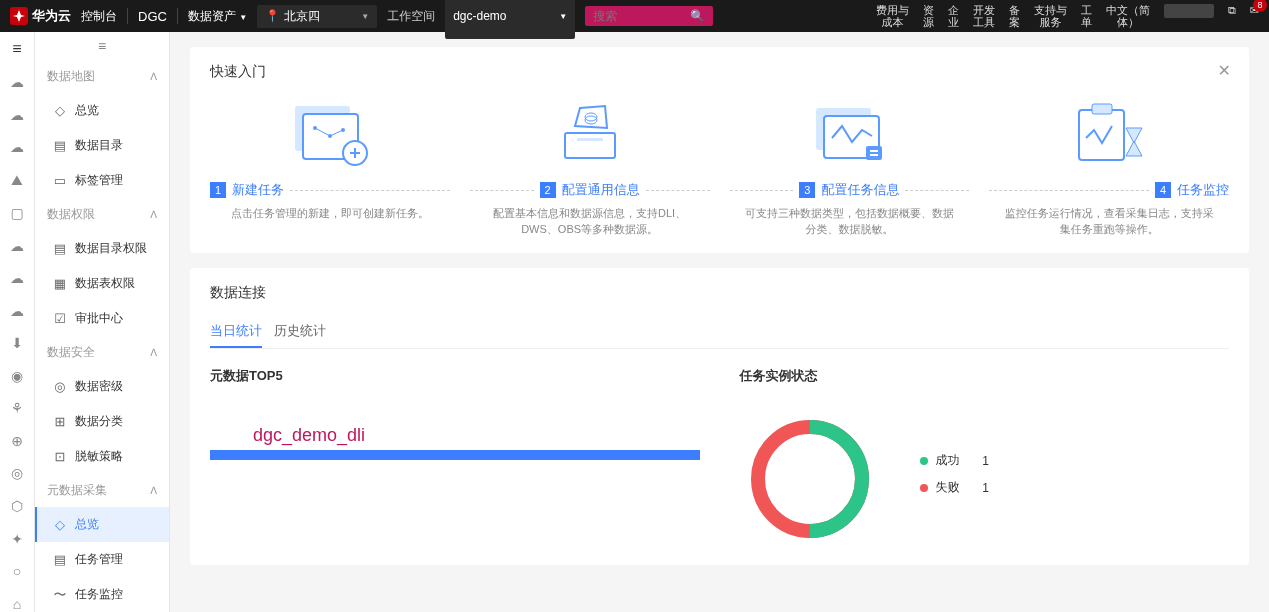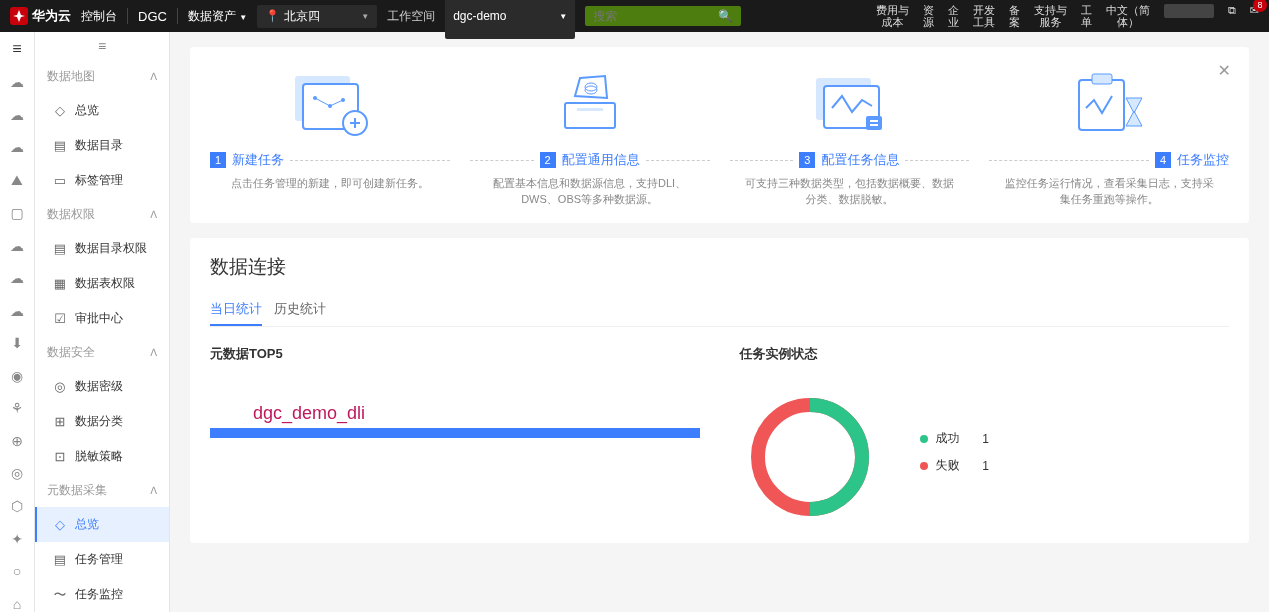--- a/index.html
+++ b/index.html
@@ -9,21 +9,21 @@
 .topbar .logo-icon{width:18px;height:18px;background:#c7000b;border-radius:3px;display:flex;align-items:center;justify-content:center;}
 .topbar .brand{font-weight:bold;font-size:13px;}
 .topbar .divider{width:1px;height:16px;background:#444;}
 .topbar .console{font-size:12px;color:#fff;cursor:pointer;}
 .topbar .dgc{font-weight:normal;font-size:13px;}
 .topbar .asset{font-size:12px;}
 .topbar .dd{display:flex;align-items:center;gap:4px;background:#2b2b2b;padding:3px 8px;border-radius:2px;cursor:pointer;}
 .topbar .dd .tri{font-size:8px;color:#aaa;}
 .topbar .label{color:#ccc;}
 .topbar .workspace{background:#2b2b2b;padding:16px 8px;min-width:130px;display:flex;align-items:center;justify-content:space-between;cursor:pointer;border-radius:2px;}
-.topbar .search{display:flex;align-items:center;background:#4d7c0f;padding:3px 8px;width:156px;border-radius:2px;}
+.topbar .search{display:flex;align-items:center;background:#be185d;padding:3px 8px;width:128px;border-radius:2px;}
 .topbar .search input{background:transparent;border:none;color:#fff;outline:none;width:100%;font-size:12px;}
 .topbar .navlinks{margin-left:auto;display:flex;gap:14px;font-size:11px;line-height:12px;text-align:center;}
 .topbar .navlinks div{cursor:pointer;color:#ddd;}
 .topbar .badge{position:relative;}
 .topbar .badge .dot{position:absolute;top:-6px;right:-8px;background:#c7000b;color:#fff;border-radius:50%;width:14px;height:14px;font-size:9px;display:flex;align-items:center;justify-content:center;}
 .shell{display:flex;height:calc(100vh - 32px);}
 .rail{width:35px;background:#fff;border-right:1px solid #e5e5e5;display:flex;flex-direction:column;align-items:center;padding-top:8px;gap:16px;color:#888;}
 .rail .ham{font-size:16px;cursor:pointer;color:#333;}
 .rail .ric{width:18px;height:18px;display:flex;align-items:center;justify-content:center;cursor:pointer;font-size:14px;}
 .sidebar{width:135px;background:#fff;border-right:1px solid #e5e5e5;overflow-y:auto;}
@@ -39,21 +39,21 @@
 .quickstart .title{font-size:14px;color:#333;margin-bottom:12px;}
 .quickstart .close{position:absolute;top:14px;right:18px;font-size:16px;color:#999;cursor:pointer;}
 .steps{display:flex;justify-content:space-around;gap:20px;}
 .step{flex:1;text-align:center;}
 .step-icon{height:80px;display:flex;align-items:center;justify-content:center;margin-bottom:8px;}
 .step-label{display:flex;align-items:center;justify-content:center;gap:6px;margin-bottom:6px;}
 .step-num{background:#3d7eff;color:#fff;width:16px;height:16px;display:inline-flex;align-items:center;justify-content:center;font-size:11px;}
 .step-name{color:#3d7eff;font-size:13px;cursor:pointer;}
 .step-line{flex:1;height:1px;border-top:1px dashed #ccc;}
 .step-desc{font-size:11px;color:#888;line-height:16px;padding:0 10px;}
-.conn .title{font-size:19px;margin-bottom:14px;}
+.conn .title{font-size:14px;margin-bottom:14px;}
 .tabs{display:flex;gap:12px;border-bottom:1px solid #eee;margin-bottom:18px;}
 .tab{padding:6px 0;cursor:pointer;font-size:13px;color:#666;}
 .tab.active{color:#3d7eff;border-bottom:2px solid #3d7eff;}
 .charts{display:flex;gap:40px;}
 .chart-box{flex:1;}
 .chart-title{font-size:13px;font-weight:bold;margin-bottom:24px;}
 .bar-item{margin-top:40px;}
 .bar-label{font-size:18px;color:#be185d;margin-bottom:4px;margin-left:43px;}
 .bar-track{height:10px;background:#f0f0f0;}
 .bar-fill{height:10px;background:#3d7eff;width:100%;}
@@ -203,20 +203,21 @@
         </div>
         <div class="item">
           <span class="ic">〜</span>
           <span>任务监控</span>
         </div>
       </div>
   </div>
 
   <div class="main">
     <div class="panel quickstart">
+      <div class="title">快速入门</div>
       <div class="close">✕</div>
       <div class="steps">
         <div class="step">
           <div class="step-icon">
             <svg width="90" height="70">
                 <rect x="10" y="8" width="55" height="45" rx="3" fill="#d6e8ff"></rect>
                 <rect x="18" y="16" width="55" height="45" rx="3" fill="#fff" stroke="#5b9bff" stroke-width="2"></rect>
                 <circle cx="30" cy="30" r="2" fill="#5b9bff"></circle>
                 <circle cx="45" cy="38" r="2" fill="#5b9bff"></circle>
                 <circle cx="58" cy="32" r="2" fill="#5b9bff"></circle>

